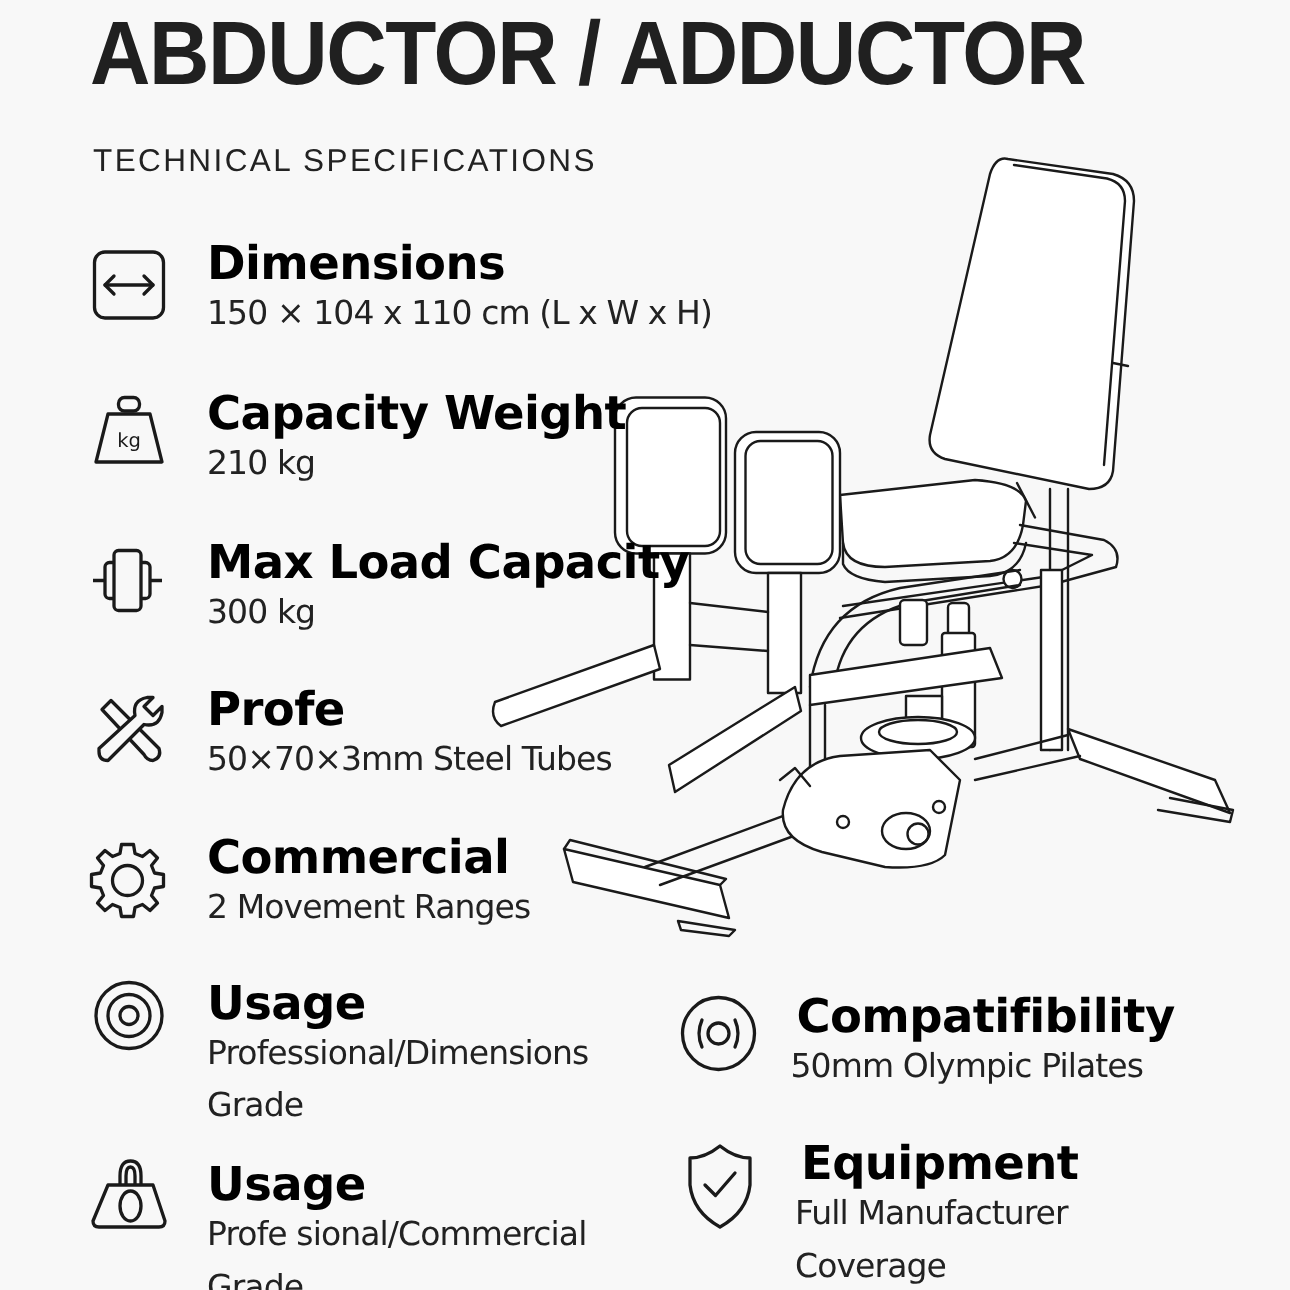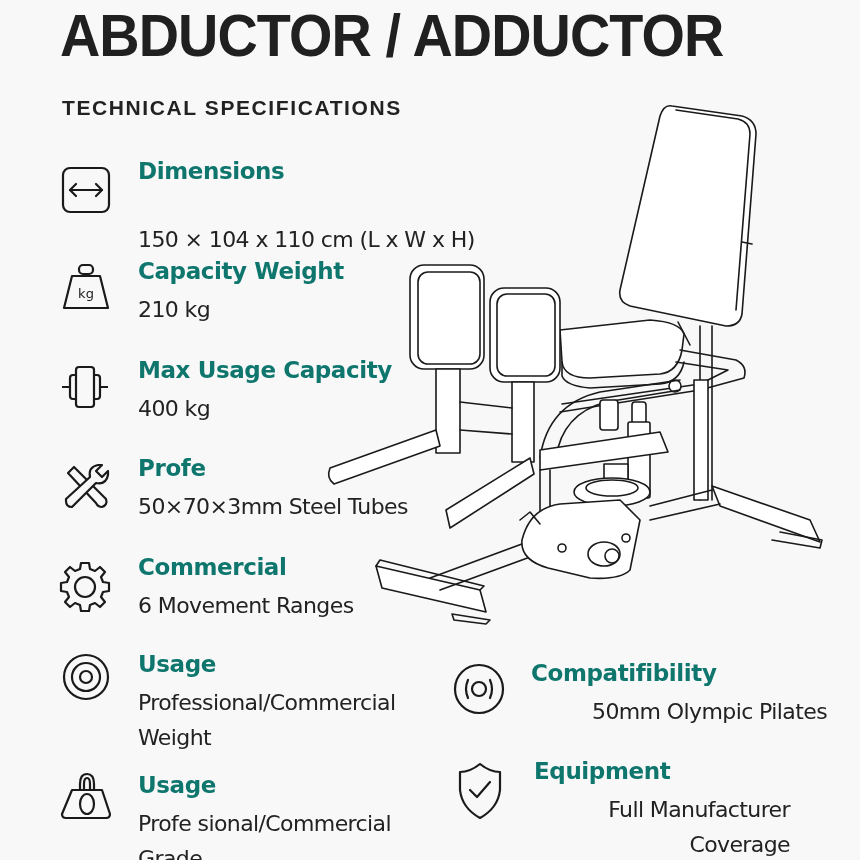--- a/index.html
+++ b/index.html
@@ -13,39 +13,39 @@
     .title {
       position: absolute; left: 60px; top: 4px;
       font-family: "Liberation Sans", sans-serif;
       font-weight: 700; font-size: 60px; letter-spacing: -1px;
       transform: scaleX(0.93); transform-origin: left top;
       color: #202020; margin: 0; white-space: nowrap; line-height: 64px;
     }
     .subtitle {
       position: absolute; left: 62px; top: 96px;
       font-family: "Liberation Sans", sans-serif;
-      font-weight: 700; font-size: 21px; letter-spacing: 1.6px;
+      font-weight: 400; font-size: 21px; letter-spacing: 1.6px;
       color: #222; white-space: nowrap;
     }
     .illustration { position: absolute; left: 320px; top: 100px; width: 520px; height: 530px; }
     .spec { position: absolute; }
     .spec .icon { position: absolute; left: 0; top: 0; width: 52px; height: 52px; }
     .spec .label {
       position: absolute; left: 76px; top: -8px;
       font-family: "DejaVu Sans", sans-serif; font-weight: 700;
-      font-size: 23px; letter-spacing: -0.4px; color: #0f766e; white-space: nowrap;
+      font-size: 31px; letter-spacing: -0.4px; color: #000000; white-space: nowrap;
     }
     .spec .value {
       position: absolute; left: 76px; top: 26px; width: 320px;
       font-family: "DejaVu Sans", sans-serif; font-weight: 400;
       font-size: 22px; letter-spacing: -0.6px; line-height: 35px;
       color: #222; white-space: normal;
     }
     .spec.right .label { left: 76px; }
-    .spec.right .value { left: 72px; width: 300px; text-align: right; }
+    .spec.right .value { left: 72px; width: 300px; }
     svg { overflow: visible; }
   </style>
 </head>
 <body>
 
 <h1 class="title">ABDUCTOR / ADDUCTOR</h1>
 <div class="subtitle">TECHNICAL SPECIFICATIONS</div>
 
 <svg class="illustration" viewBox="320 100 520 530" fill="none" stroke="#1a1a1a" stroke-width="1.6" stroke-linejoin="round" stroke-linecap="round">
 
@@ -116,69 +116,69 @@
 </svg>
 
 <div class="spec" style="left:62px; top:166px;">
   <svg class="icon" viewBox="0 0 52 52" fill="none" stroke="#1a1a1a" stroke-width="2.2" stroke-linecap="round" stroke-linejoin="round">
     <rect x="1" y="2" width="46" height="44" rx="7"></rect>
     <line x1="8" y1="24" x2="40" y2="24"></line>
     <polyline points="14,18 8,24 14,30"></polyline>
     <polyline points="34,18 40,24 34,30"></polyline>
   </svg>
   <div class="label">Dimensions</div>
-  <div class="value" style="width:360px;margin-top:30px;">150 × 104 x 110 cm (L x W x H)</div>
+  <div class="value" style="width:360px;">150 × 104 x 110 cm (L x W x H)</div>
 </div>
 
 <div class="spec" style="left:62px; top:266px;">
   <svg class="icon" viewBox="0 0 52 52" fill="none" stroke="#1a1a1a" stroke-width="2.2" stroke-linejoin="round">
     <rect x="17" y="-1" width="14" height="9" rx="4"></rect>
     <path d="M10 10 L38 10 L46 42 L2 42 Z"></path>
     <text x="24" y="32" font-size="13" font-family="DejaVu Sans, sans-serif" text-anchor="middle" fill="#1a1a1a" stroke="none">kg</text>
   </svg>
   <div class="label">Capacity Weight</div>
   <div class="value">210 kg</div>
 </div>
 
 <div class="spec" style="left:62px; top:365px;">
   <svg class="icon" viewBox="0 0 52 52" fill="none" stroke="#1a1a1a" stroke-width="2.2" stroke-linejoin="round">
     <line x1="0" y1="22" x2="46" y2="22"></line>
     <rect x="8" y="10" width="30" height="24" rx="3" fill="#f8f8f8"></rect>
     <rect x="14" y="2" width="18" height="40" rx="3" fill="#f8f8f8"></rect>
   </svg>
-  <div class="label">Max Usage Capacity</div>
-  <div class="value">400 kg</div>
+  <div class="label">Max Load Capacity</div>
+  <div class="value">300 kg</div>
 </div>
 
 <div class="spec" style="left:62px; top:463px;">
   <svg class="icon" viewBox="0 0 52 52" fill="none" stroke="#1a1a1a" stroke-width="2.2" stroke-linejoin="round" stroke-linecap="round">
     <path d="M6 10 L12 4 L44 36 Q46 42 40 44 Q36 44 34 40 Z"></path>
     <path d="M4 36 L28 14 Q26 4 36 2 L40 2 L34 8 L40 14 L46 8 L46 12 Q44 22 34 20 L10 44 Q4 44 4 38 Z" fill="#f8f8f8"></path>
   </svg>
   <div class="label">Profe</div>
   <div class="value" style="width:360px;">50×70×3mm Steel Tubes</div>
 </div>
 
 <div class="spec" style="left:62px; top:562px;">
   <svg class="icon" viewBox="0 0 52 52" fill="none" stroke="#1a1a1a" stroke-width="2.2" stroke-linejoin="round">
     <path d="M19 1 L27 1 L28 7 L33 9 L38 5 L43 10 L39 15 L41 20 L47 21 L47 29 L41 30 L39 35 L43 40 L38 45 L33 41 L28 43 L27 49 L19 49 L18 43 L13 41 L8 45 L3 40 L7 35 L5 30 L-1 29 L-1 21 L5 20 L7 15 L3 10 L8 5 L13 9 L18 7 Z"></path>
     <circle cx="23" cy="25" r="10"></circle>
   </svg>
   <div class="label">Commercial</div>
-  <div class="value">6 Movement Ranges</div>
+  <div class="value">2 Movement Ranges</div>
 </div>
 
 <div class="spec" style="left:62px; top:659px;">
   <svg class="icon" viewBox="0 0 52 52" fill="none" stroke="#1a1a1a" stroke-width="2.2">
     <circle cx="24" cy="18" r="22"></circle>
     <circle cx="24" cy="18" r="14"></circle>
     <circle cx="24" cy="18" r="6"></circle>
   </svg>
   <div class="label">Usage</div>
-  <div class="value">Professional/Commercial Weight</div>
+  <div class="value">Professional/Dimensions Grade</div>
 </div>
 
 <div class="spec" style="left:62px; top:780px;">
   <svg class="icon" viewBox="0 0 52 52" fill="none" stroke="#1a1a1a" stroke-width="2.2" stroke-linejoin="round">
     <path d="M18 10 L18 4 Q18 -6 25 -6 Q32 -6 32 4 L32 10"></path>
     <path d="M22 10 L22 4 Q22 -2 25 -2 Q28 -2 28 4 L28 10"></path>
     <path d="M10 10 L40 10 L48 34 Q48 38 44 38 L4 38 Q0 38 0 34 Z"></path>
     <ellipse cx="25" cy="24" rx="7" ry="10"></ellipse>
   </svg>
   <div class="label">Usage</div>

